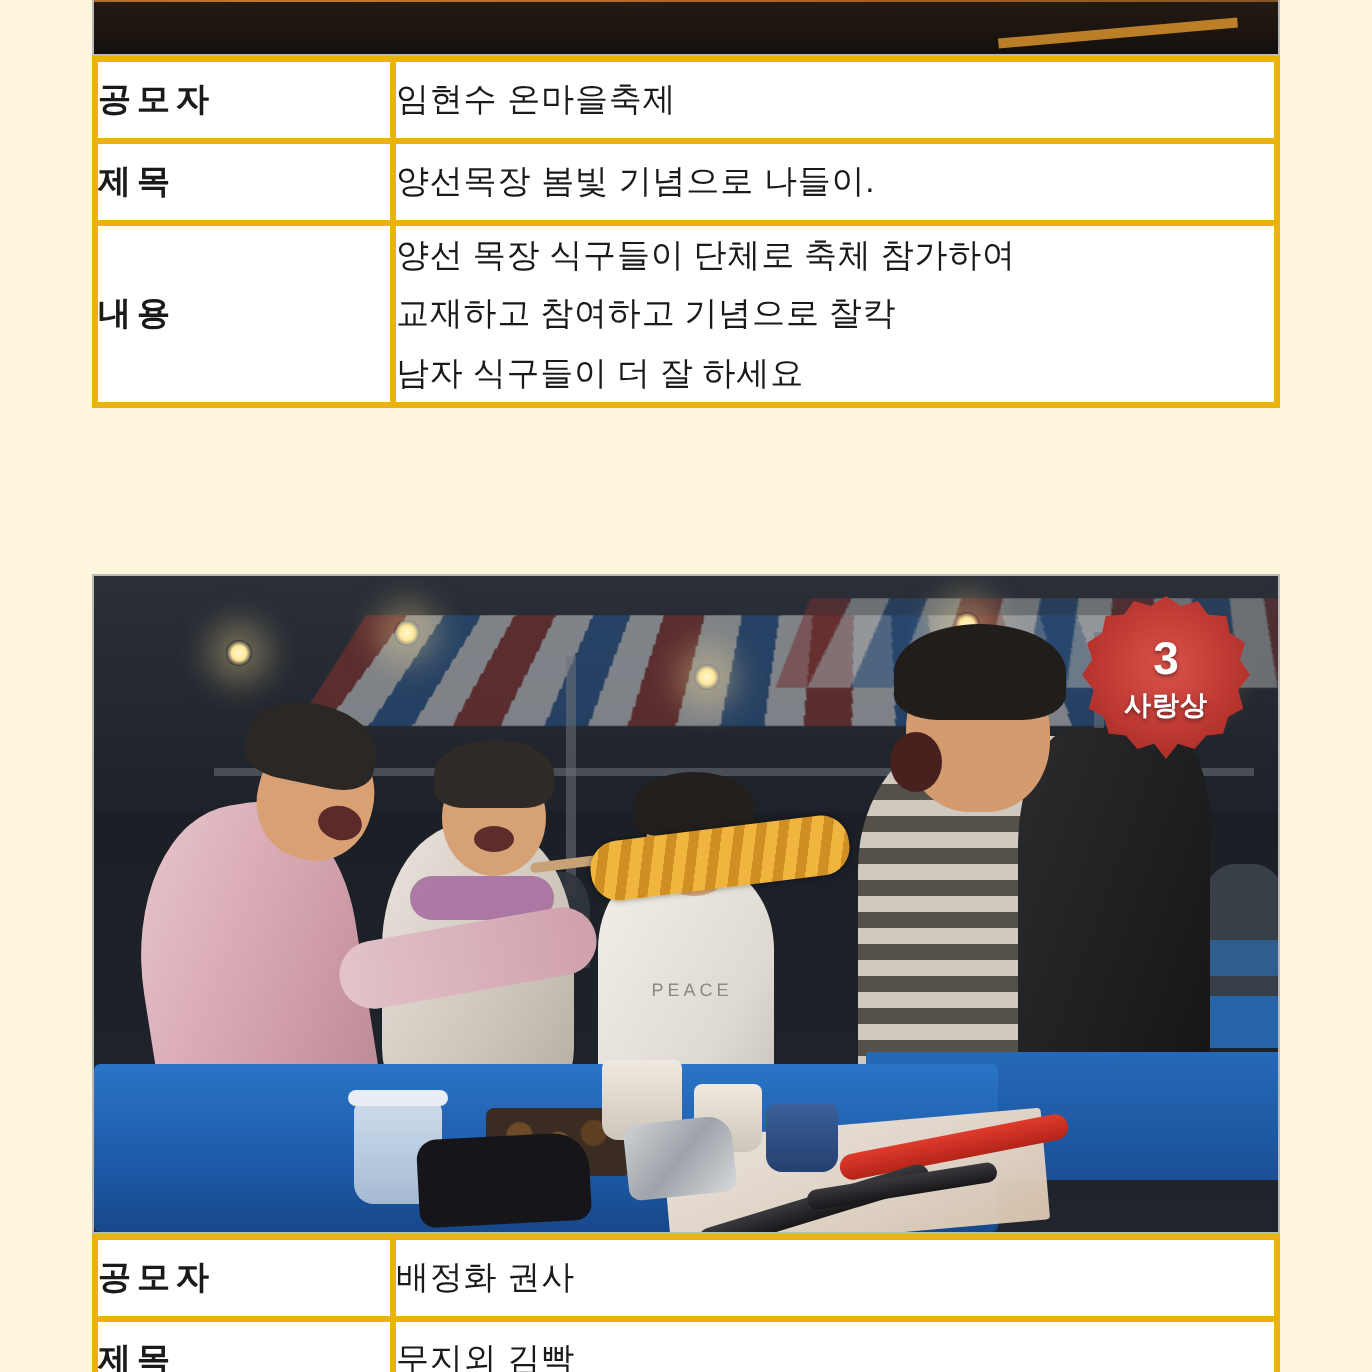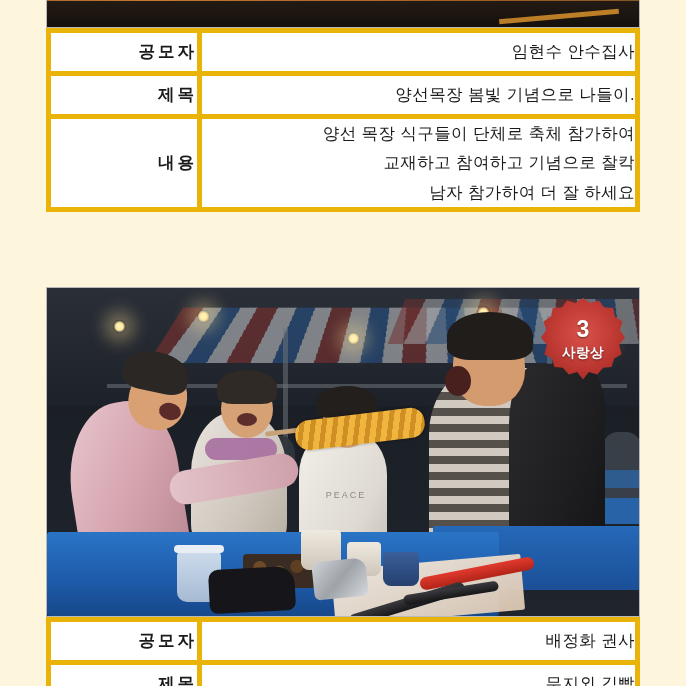--- a/index.html
+++ b/index.html
@@ -39,22 +39,22 @@
   }
 
   
   table.info {
     width: 100%;
     border-collapse: collapse;
     table-layout: fixed;
     background: #ffffff;
   }
   table.info td {
-    border: 5px solid #eab308;
-    text-align: right;
+    border: 3px solid #eab308;
+    text-align: left;
     vertical-align: middle;
     color: #1a1a1a;
     font-size: 16.5px;
     padding: 0;
     margin-left: 45px;
   }
   table.info td.label {
     width: 146px;
     font-weight: bold;
     letter-spacing: 3px;
@@ -64,20 +64,21 @@
   }
   .row-h {
     height: 38px;
   }
   .multi {
     padding: 7px 0 9px 0;
     line-height: 1.78;
   }
   .multi div {
     white-space: nowrap;
+    font-family: Liberation Serif, serif;
   }
 
   
   #card-1 {
     top: -122px;
   }
   #card-1 .photo {
     height: 150px;
     background:
       radial-gradient(ellipse at 18% 85%, rgba(255,150,60,0.55) 0%, rgba(255,150,60,0) 42%),
@@ -512,32 +513,32 @@
 
     <div class="photo">
       <div class="asphalt"></div>
       <div class="stripe"></div>
     </div>
 
     <table class="info">
       <tbody>
         <tr>
           <td class="label row-h">공모자</td>
-          <td class="value row-h">임현수  안수집사</td>
+          <td class="value row-h">임현수  온마을축제</td>
         </tr>
         <tr>
           <td class="label row-h">제목</td>
           <td class="value row-h">양선목장 봄빛 기념으로 나들이.</td>
         </tr>
         <tr>
           <td class="label">내용</td>
           <td class="value multi">
             <div>양선 목장 식구들이 단체로 축체 참가하여</div>
             <div>교재하고  참여하고 기념으로 찰칵</div>
-            <div>남자  참가하여 더  잘  하세요</div>
+            <div>남자  식구들이 더  잘  하세요</div>
           </td>
         </tr>
       </tbody>
     </table>
   </div>
 
   <div class="card" id="card-2">
 
     <div class="photo">
 

